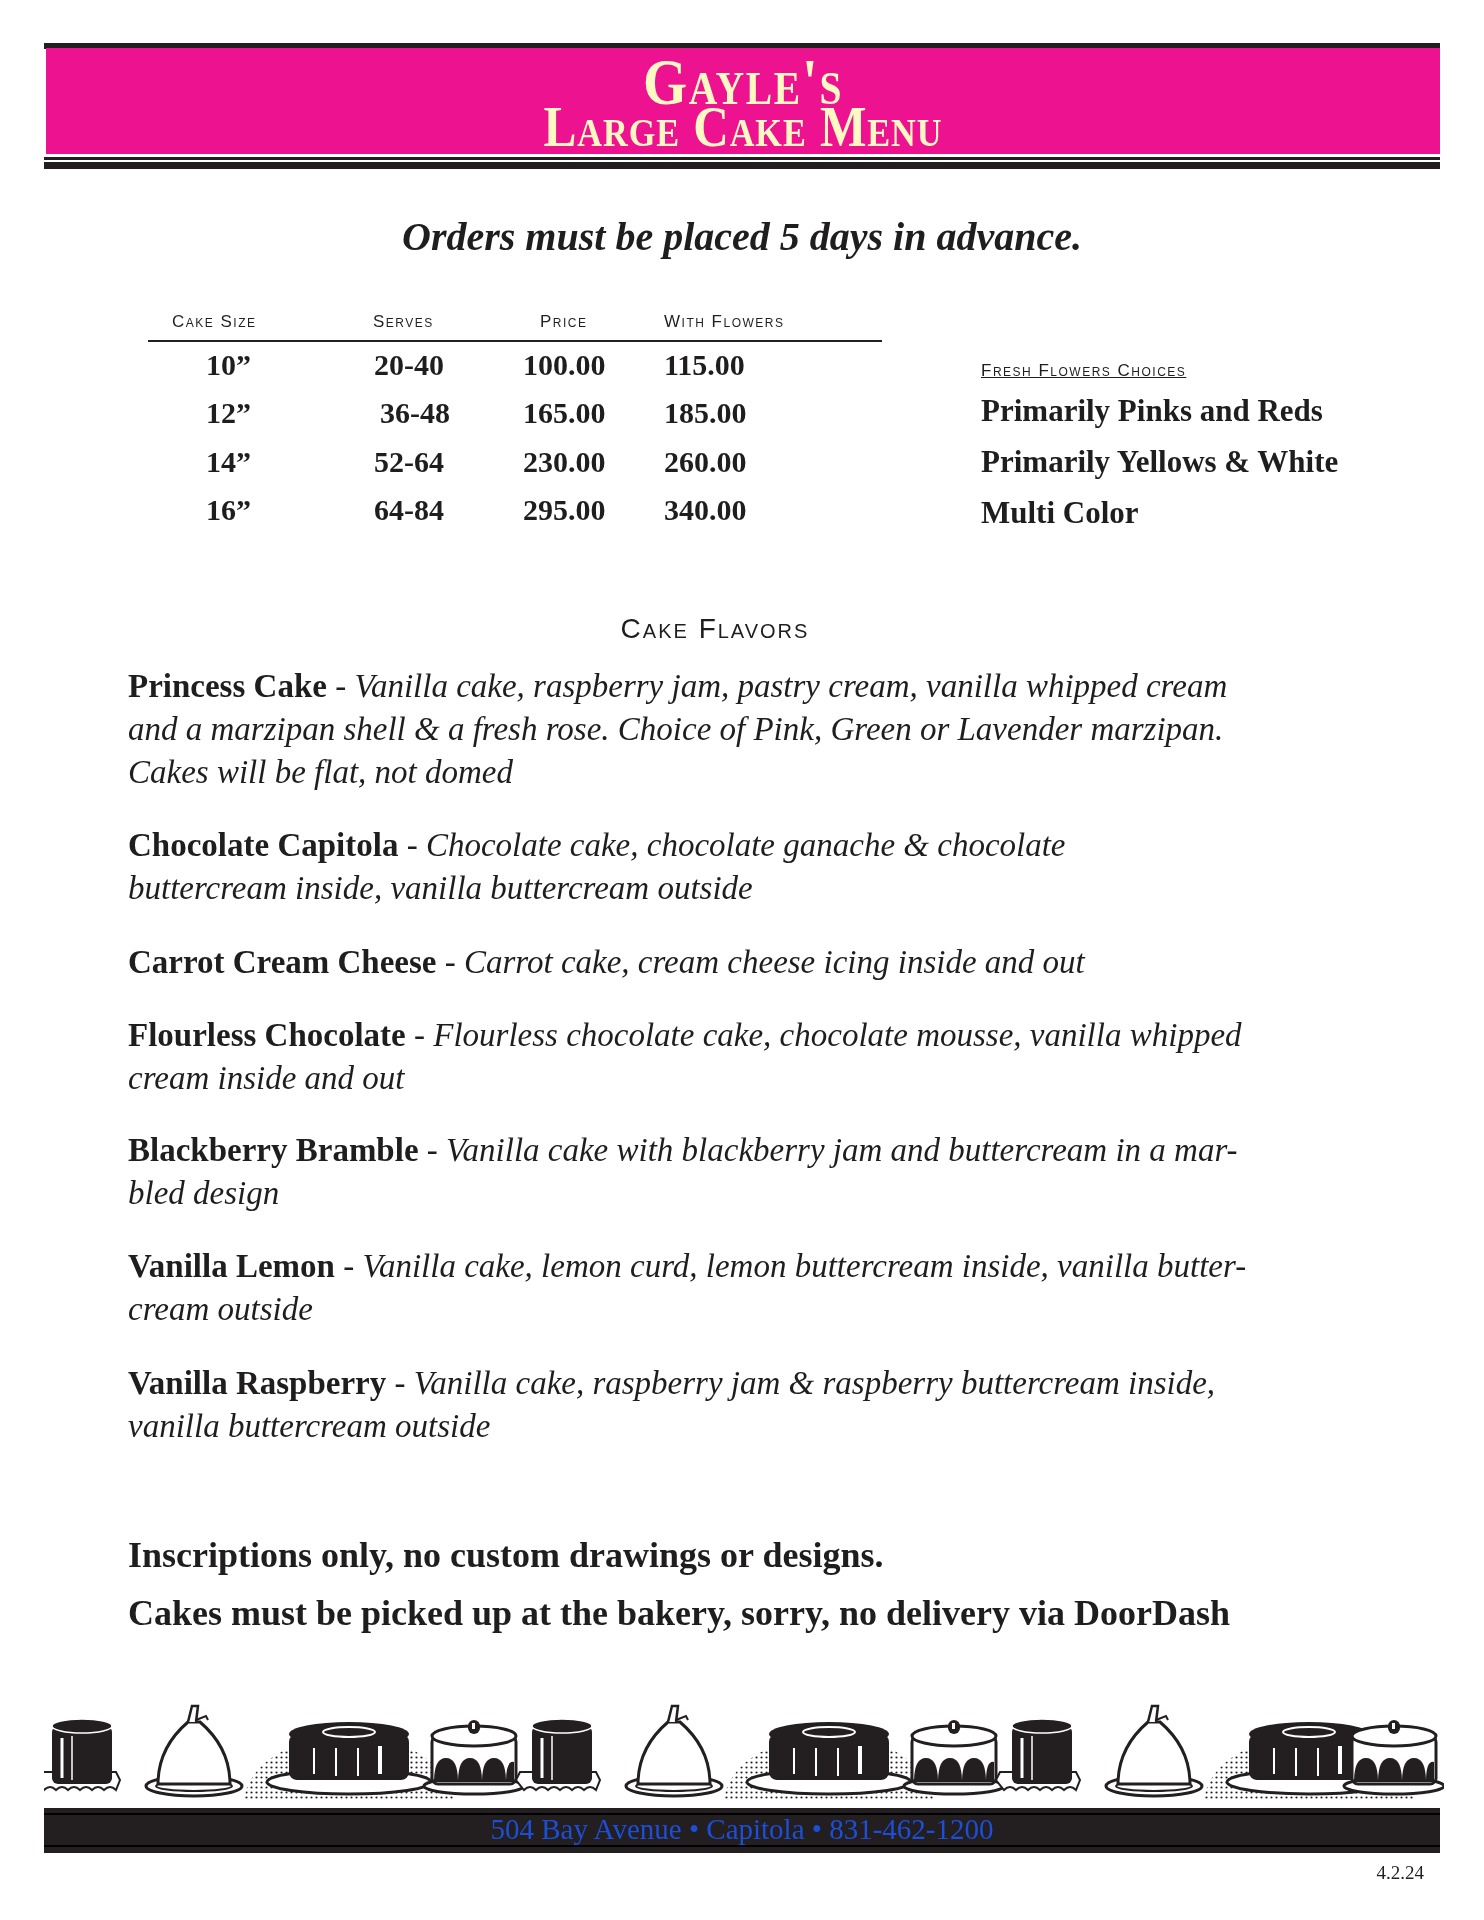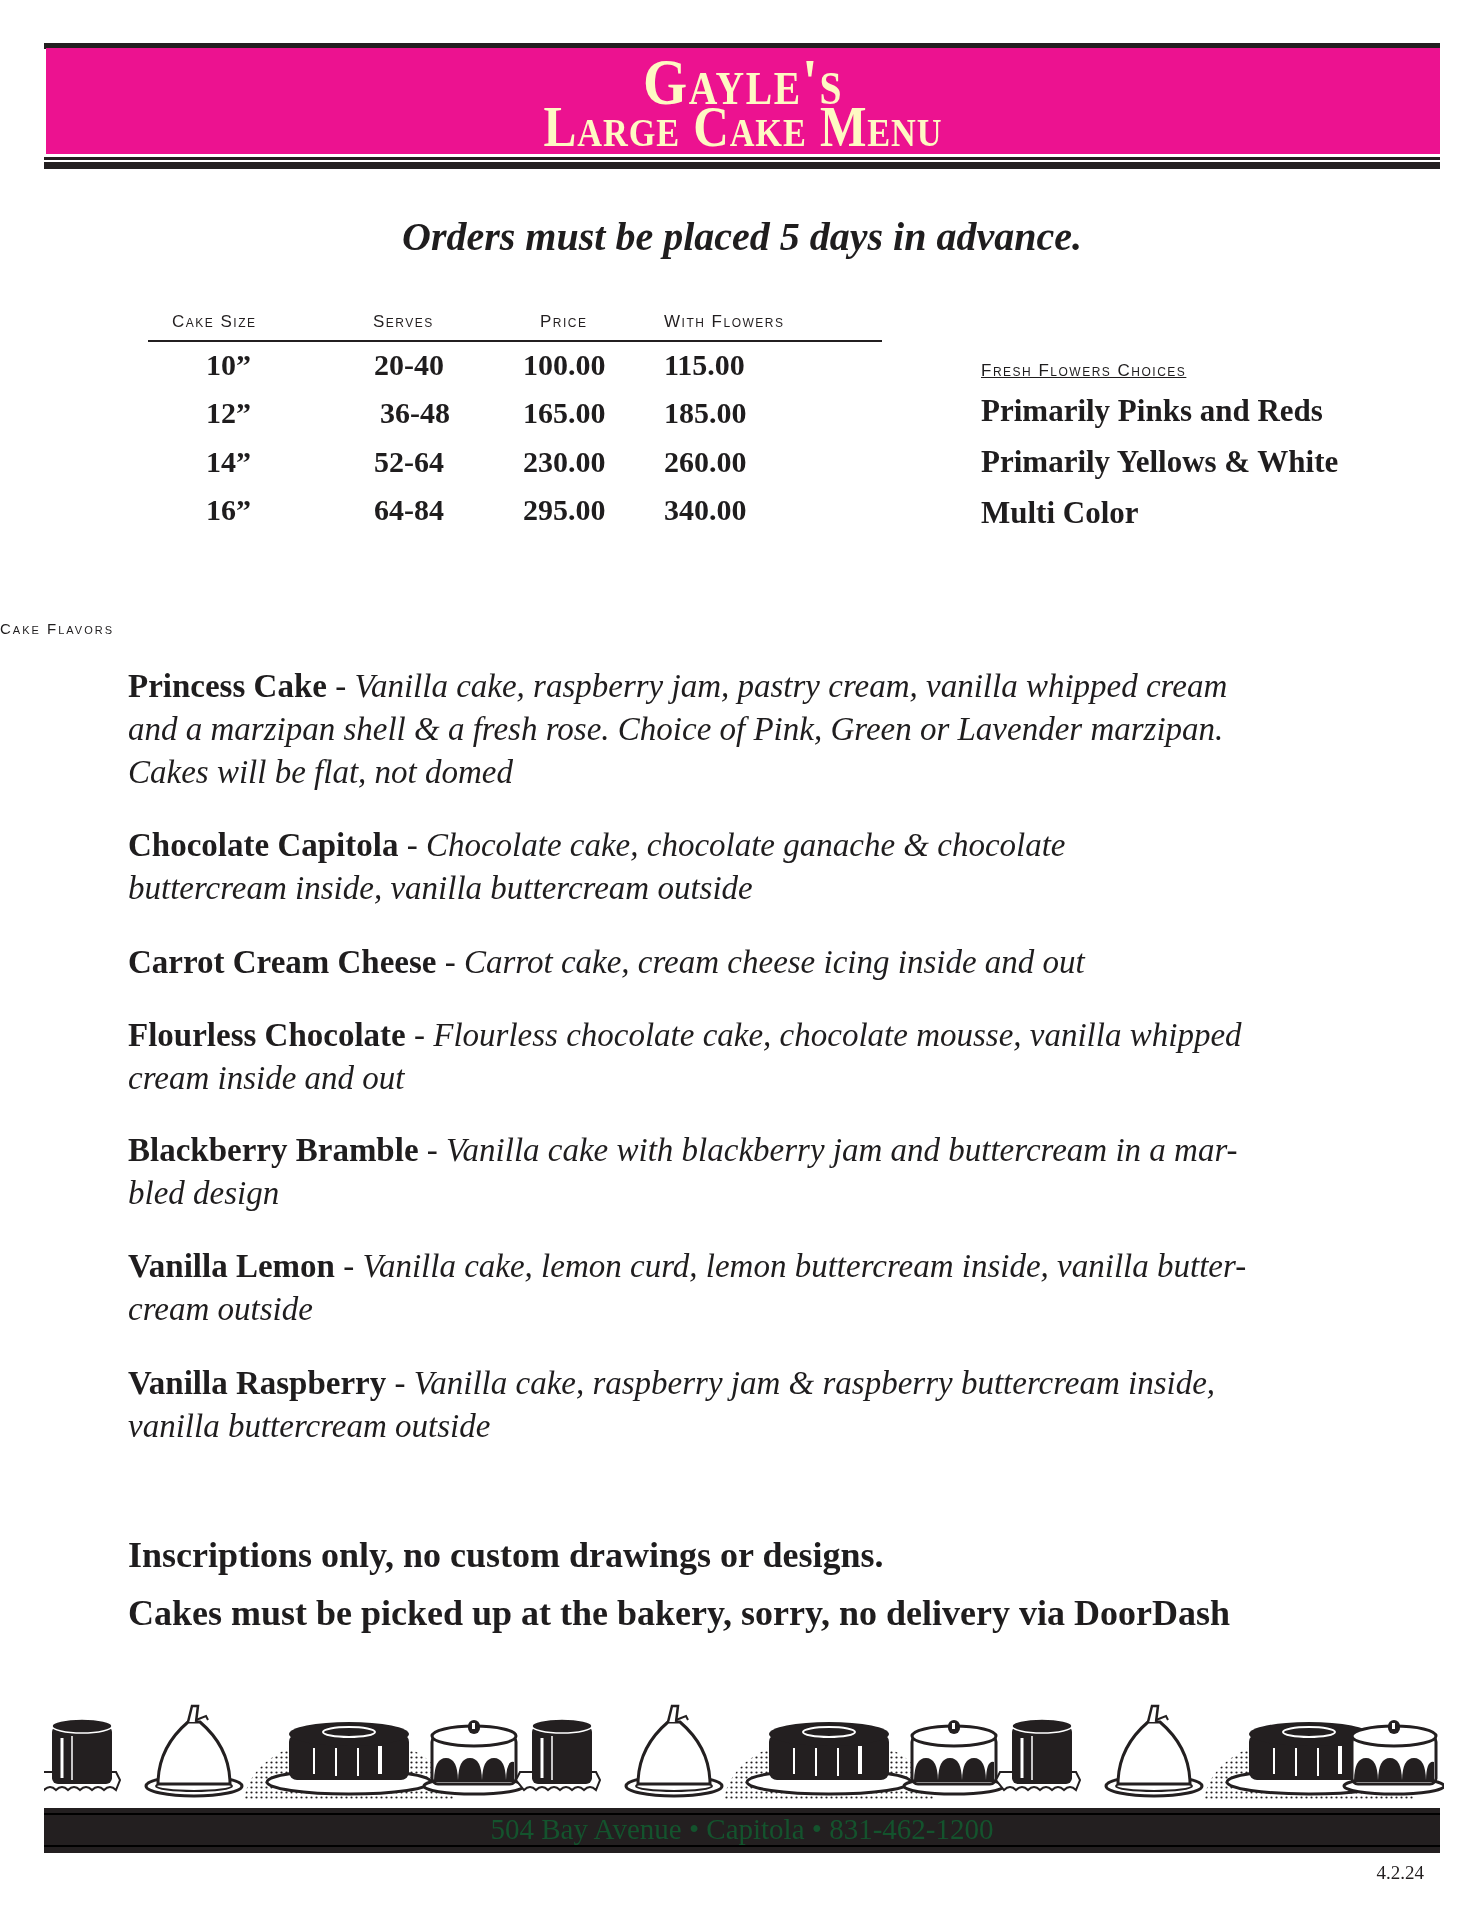--- a/index.html
+++ b/index.html
@@ -21,40 +21,40 @@
   .th-size { left: 172px; } .th-serves { left: 373px; } .th-price { left: 540px; } .th-flowers { left: 664px; }
   .table-rule { left: 148px; top: 340px; width: 734px; height: 2px; background: #231f20; }
   .td { font-weight: bold; font-size: 30px; line-height: 36px; color: #1f1d1e; }
   .col-size { left: 206px; } .col-serves { left: 374px; } .col-price { left: 523px; } .col-flowers { left: 664px; }
   .row-0 { top: 347px; } .row-1 { top: 395px; } .row-2 { top: 444px; } .row-3 { top: 492px; }
 
   .flowers-heading { left: 981px; top: 360px; font-family: "Liberation Sans", "DejaVu Sans", sans-serif; font-size: 17px; letter-spacing: 1.5px; font-variant: small-caps; line-height: 22px; text-decoration: underline; }
   .flower-opt { left: 981px; font-weight: bold; font-size: 31px; line-height: 38px; }
   .flower-0 { top: 392px; } .flower-1 { top: 443px; } .flower-2 { top: 494px; }
 
-  .flavors-heading { left: 0; width: 1430px; top: 617px; font-family: "Liberation Sans", "DejaVu Sans", sans-serif; font-size: 15px; letter-spacing: 2px; font-variant: small-caps; line-height: 24px; }
+  .flavors-heading { left: 0; width: 1430px; top: 617px; text-align: center; font-family: "Liberation Sans", "DejaVu Sans", sans-serif; font-size: 28px; letter-spacing: 2px; font-variant: small-caps; line-height: 24px; }
 
   .flavor { left: 128px; width: 1250px; font-size: 33px; line-height: 43px; }
   .flavor .name { font-weight: bold; }
   .flavor .dash { font-weight: normal; }
   .flavor .desc { font-style: italic; }
   .fl-0 { top: 665px; } .fl-1 { top: 824px; } .fl-2 { top: 941px; } .fl-3 { top: 1014px; }
   .fl-4 { top: 1129px; } .fl-5 { top: 1245px; } .fl-6 { top: 1362px; }
 
   .policy { left: 128px; font-weight: bold; font-size: 36px; line-height: 44px; }
   .policy-0 { top: 1533px; } .policy-1 { top: 1591px; }
 
   
   .cake-strip { left: 44px; top: 1700px; width: 1400px; height: 100px; }
 
   
   .footer-bar { left: 44px; top: 1808px; width: 1396px; height: 45px; background: #231f20; }
   .footer-inner-top { left: 44px; top: 1813px; width: 1396px; height: 2px; background: #000; }
   .footer-inner-bot { left: 44px; top: 1845px; width: 1396px; height: 2px; background: #000; }
-  .footer-text { left: 0; width: 1484px; top: 1812px; text-align: center; color: #14532d; font-size: 29px; line-height: 34px; }
+  .footer-text { left: 0; width: 1484px; top: 1812px; text-align: center; color: #1d4ed8; font-size: 29px; line-height: 34px; }
   .version { right: 60px; top: 1862px; font-size: 19px; line-height: 22px; color: #231f20; }
 </style>
 </head>
 <body>
 
 <div class="abs top-bar"></div>
 <div class="abs banner">
   <div class="banner-title">Gayle's</div>
   <div class="banner-subtitle">Large Cake Menu</div>
 </div>

